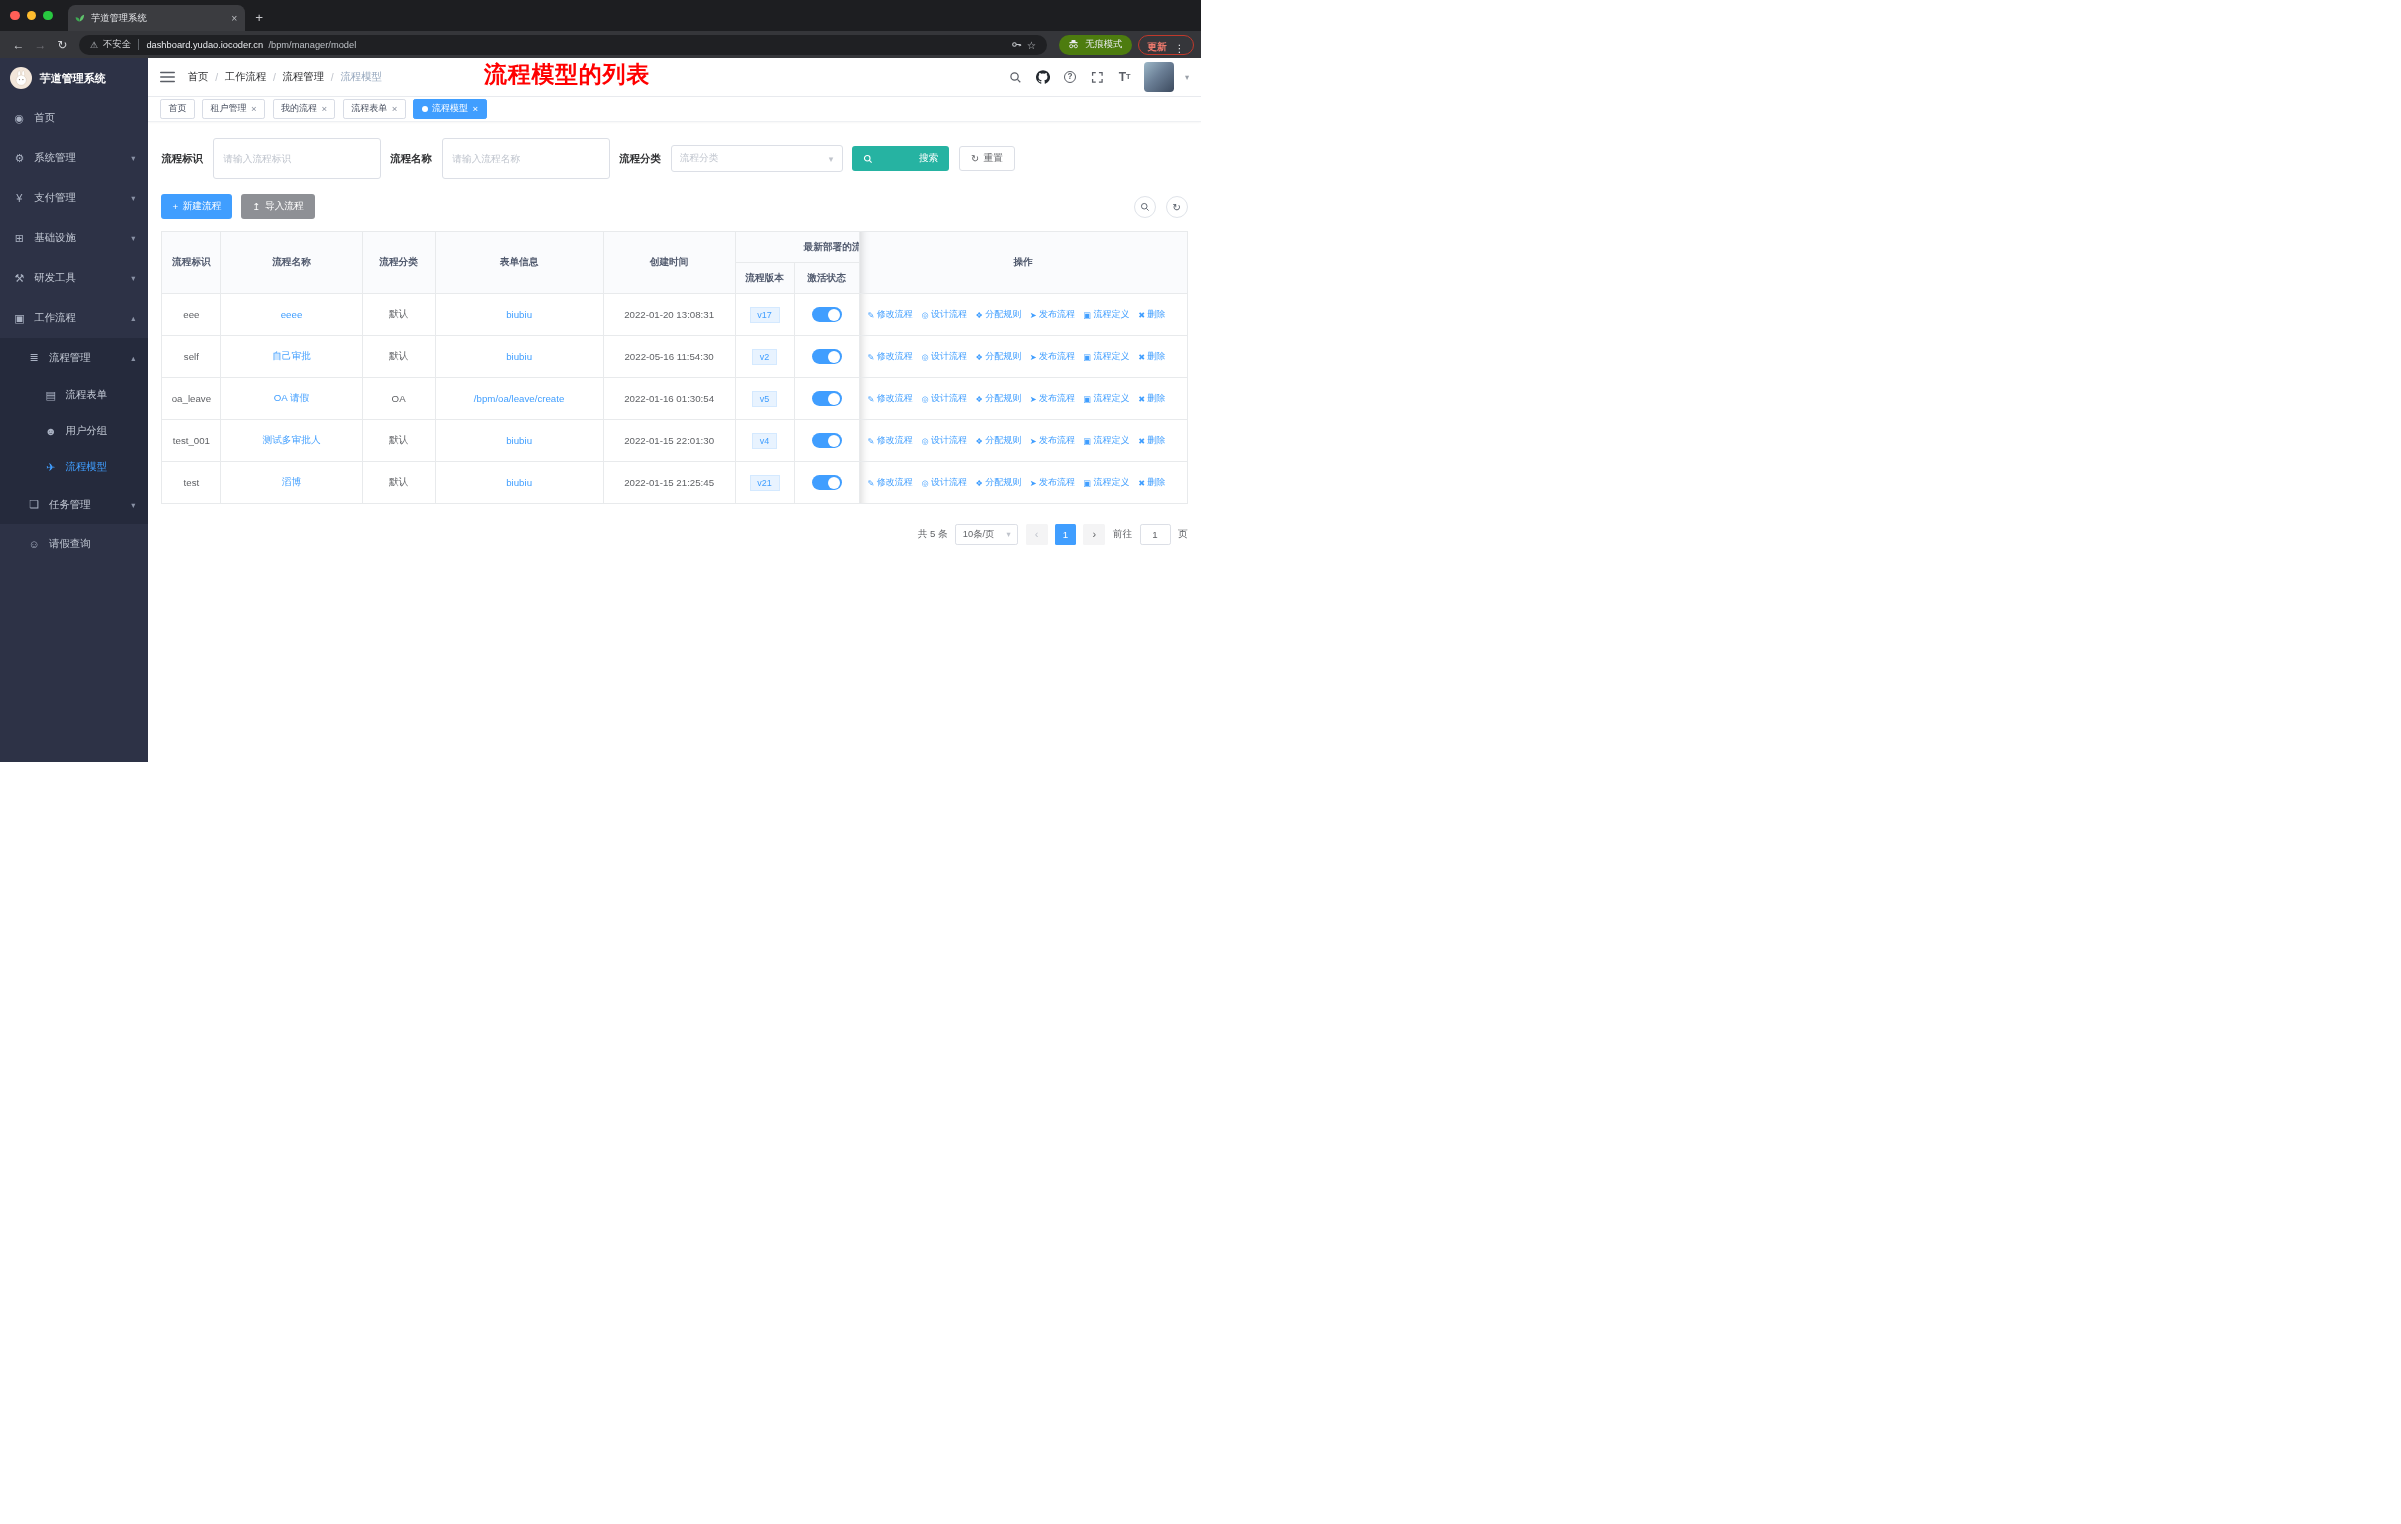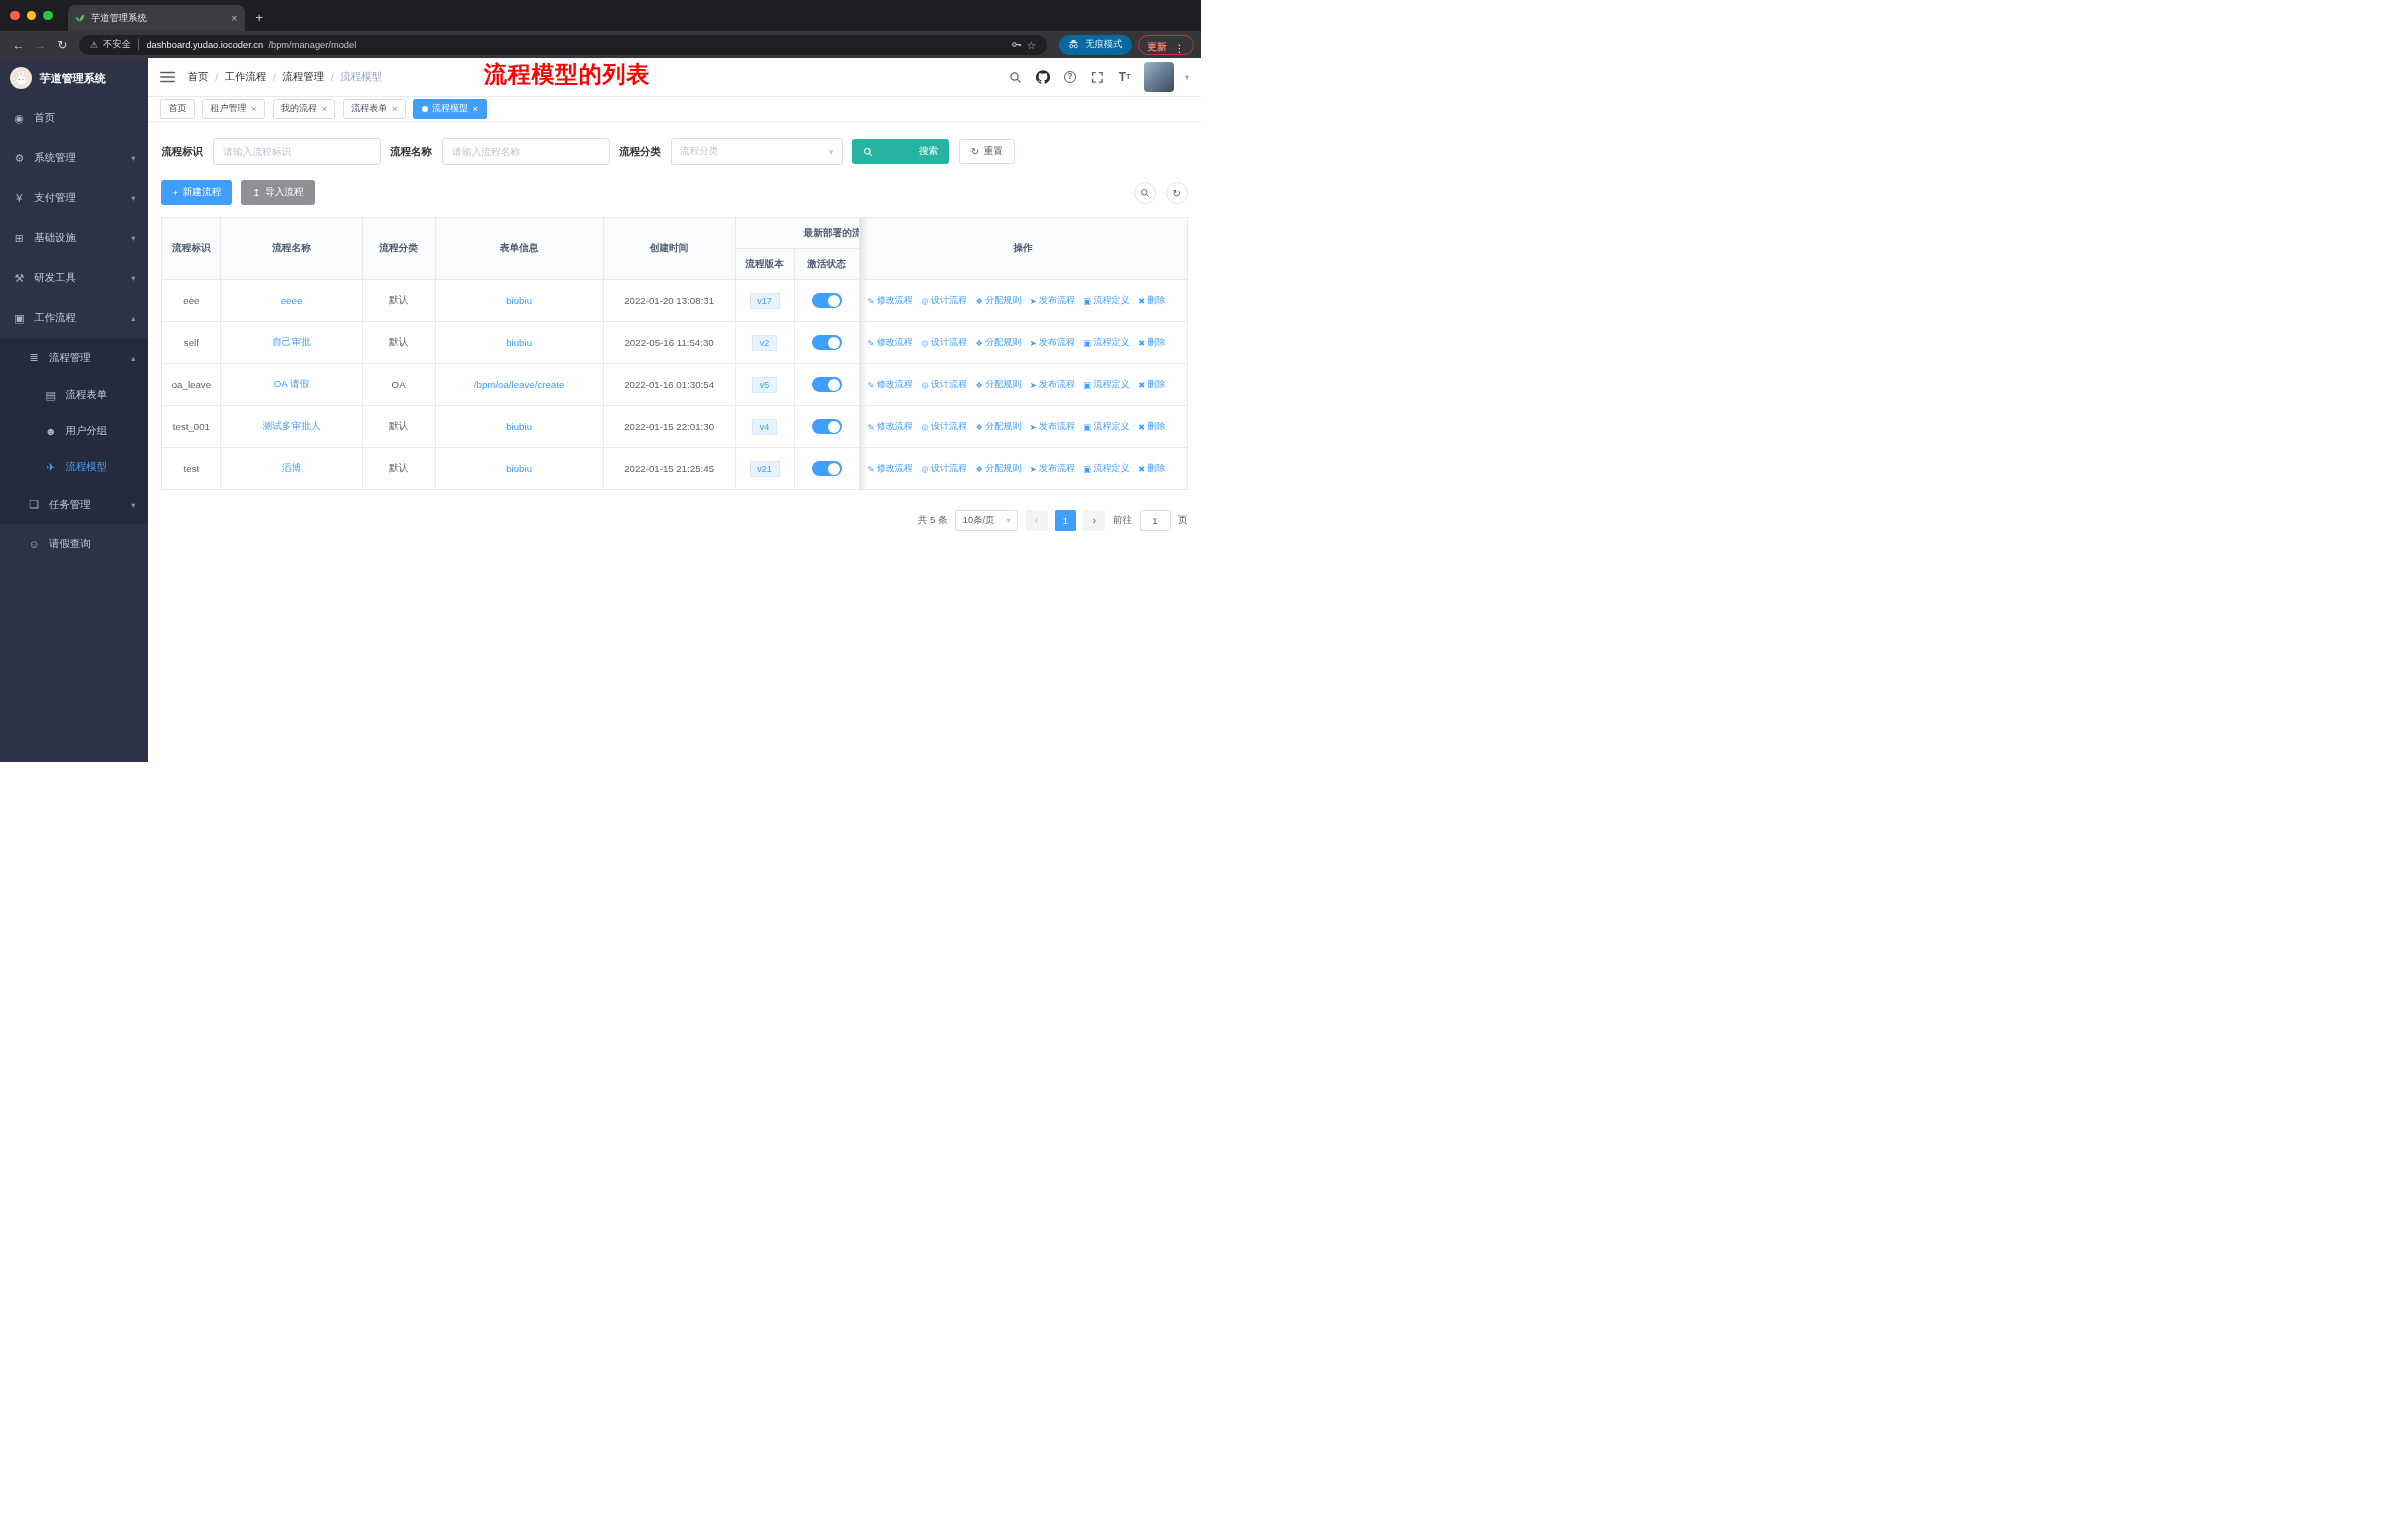--- a/index.html
+++ b/index.html
@@ -21,21 +21,21 @@
   .navbtn { width:22px; text-align:center; color:#d3d4d8; font-size:12px; }
   .navbtn.dim { color:#6f7075; }
   .urlbar { flex:1; height:20px; background:#1f2023; border-radius:10.4px; margin:0 6px;
             display:flex; align-items:center; gap:5.2px; padding:0 10.4px; font-size:9.3px; color:#d6d7da; }
   .warn-ico { color:#c4c7cb; font-size:9px; }
   .sec-label { color:#d6d7da; }
   .url-sep { width:0.7px; height:10.4px; background:#5f6368; margin:0 2.2px; }
   .url-host { color:#e8eaed; }
   .url-path { color:#bdc1c6; flex:1; }
   .urlbar svg { flex:none; }
-  .incog { height:20px; background:#0369a1; border-radius:10.4px; display:flex; align-items:center;
+  .incog { height:20px; background:#4d7c0f; border-radius:10.4px; display:flex; align-items:center;
            gap:6px; padding:0 9.7px; color:#e8eaed; font-size:9.3px; margin:0 6px; white-space:nowrap;text-align:center; }
   .update-pill { height:20px; border:1.5px solid #c0392b; border-radius:10.4px; display:flex; align-items:flex-end;
                  gap:7.4px; padding:0 8.2px; color:#f07b6e; font-size:9.7px; font-weight:bold; white-space:nowrap; }
   .update-pill .dots { color:#e8eaed; font-weight:normal; font-size:10.4px; }
 
   
   .app { display:flex; height:704px; }
   .sidebar { width:148px; background:#2d3246; flex:none; color:#c3c9d5; }
   .logo { height:40px; display:flex; align-items:center; gap:7.4px; padding:0 10.4px; color:#fff;
           font-size:11px; font-weight:bold; }
@@ -75,21 +75,21 @@
          border:0.7px solid #d8dce5; border-radius:2.2px; background:#fff; color:#495060; font-size:9px; cursor:pointer; }
   .tag .tclose { font-size:9.7px; color:#8a919f; }
   .tag.active { background:#409eff; border-color:#409eff; color:#fff; }
   .tag.active .tclose { color:#fff; }
   .tag .dot { width:6px; height:6px; border-radius:50%; background:#fff; }
 
   
   .content { flex:1; padding:16.4px 13.4px 0 13.4px; min-width:0; }
   .filters { display:flex; align-items:center; gap:9.7px; margin-bottom:15px; }
   .flabel { font-size:10.4px; font-weight:700; color:#303133; white-space:nowrap; }
-  .finput { width:168px; height:27px; border:0.7px solid #dcdfe6; border-radius:3px; padding:0 9.7px;
+  .finput { width:168px; height:41px; border:0.7px solid #dcdfe6; border-radius:3px; padding:0 9.7px;
             font-size:9.7px; color:#606266; outline:none; }
   .finput::placeholder { color:#bfc4cd; }
   .fselect { width:172px; height:27px; border:0.7px solid #dcdfe6; border-radius:3px; padding:0 8.2px;
              display:flex; align-items:center; justify-content:space-between; color:#bfc4cd; font-size:9.7px; cursor:pointer; }
   .fselect .caret { color:#c0c4cc; font-size:9px; }
   .btn { height:25px; border:none; border-radius:3px; padding:0 11px; font-size:9.7px; cursor:pointer;
          display:inline-flex; align-items:center; gap:4.5px; font-family:inherit; }
   .btn-search { background:#26b3a2; color:#fff;gap:46px; }
   .btn-reset  { background:#fff; border:0.7px solid #dcdfe6; color:#606266; }
   .btn-primary{ background:#409eff; color:#fff; }

